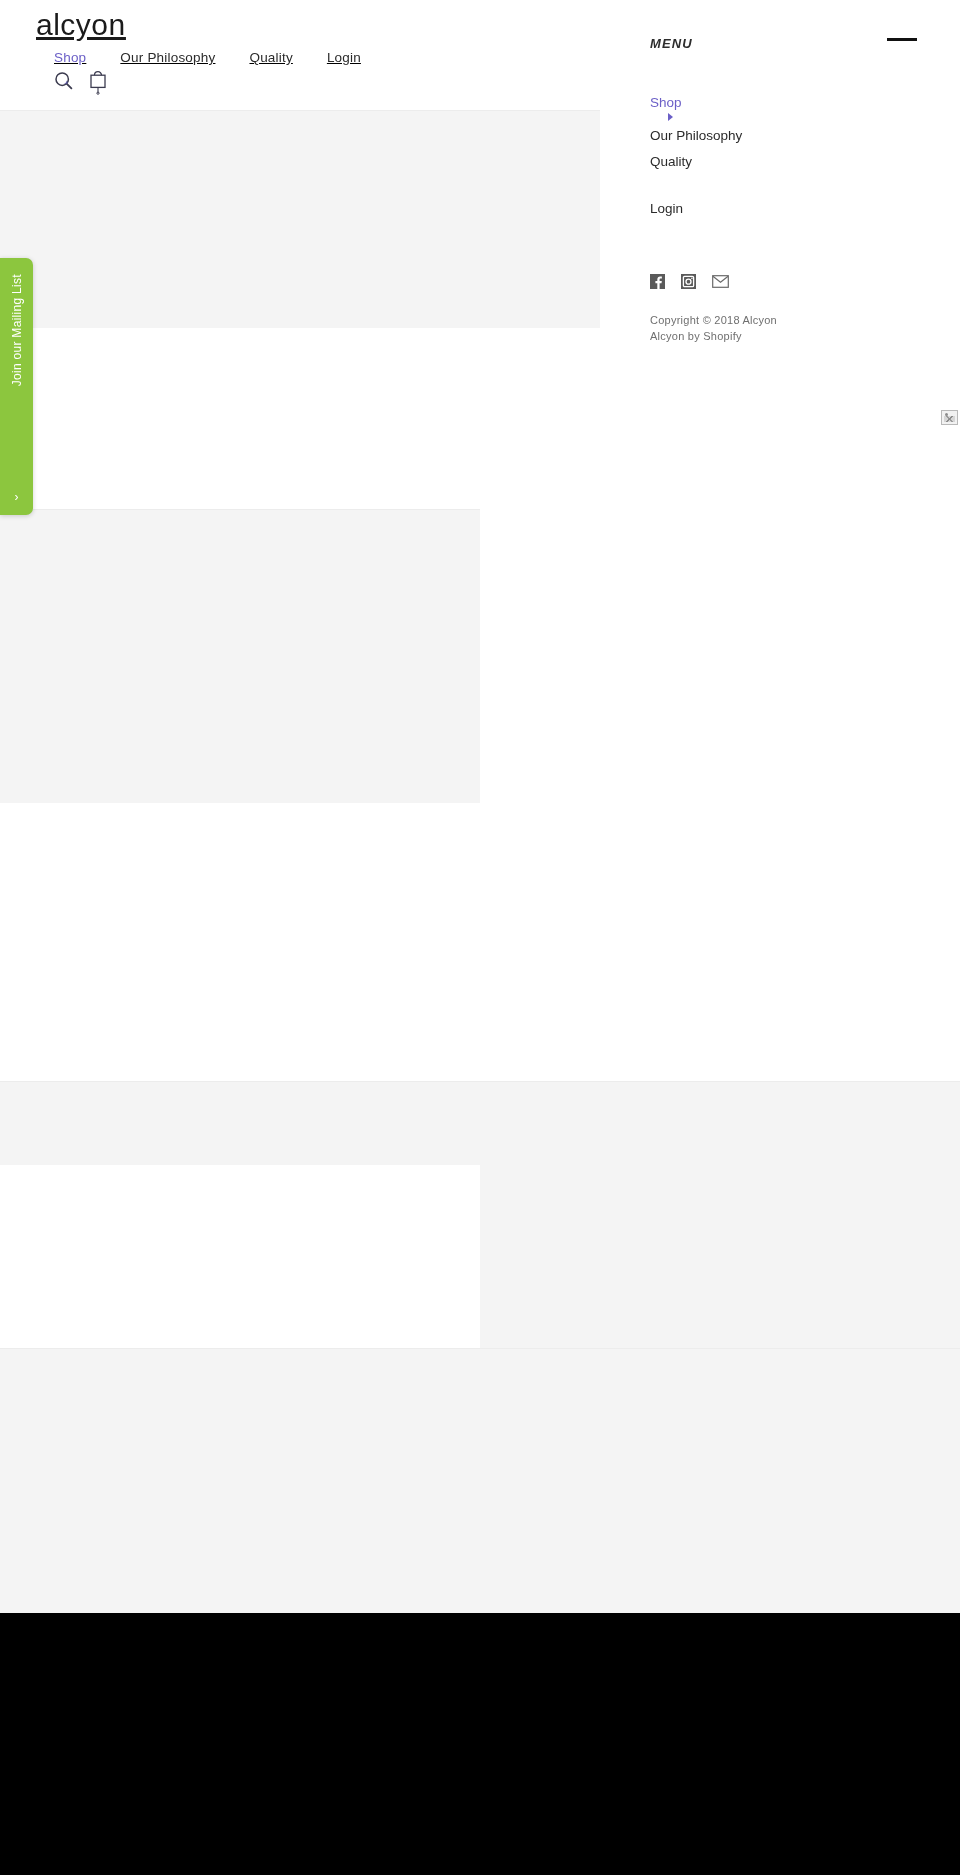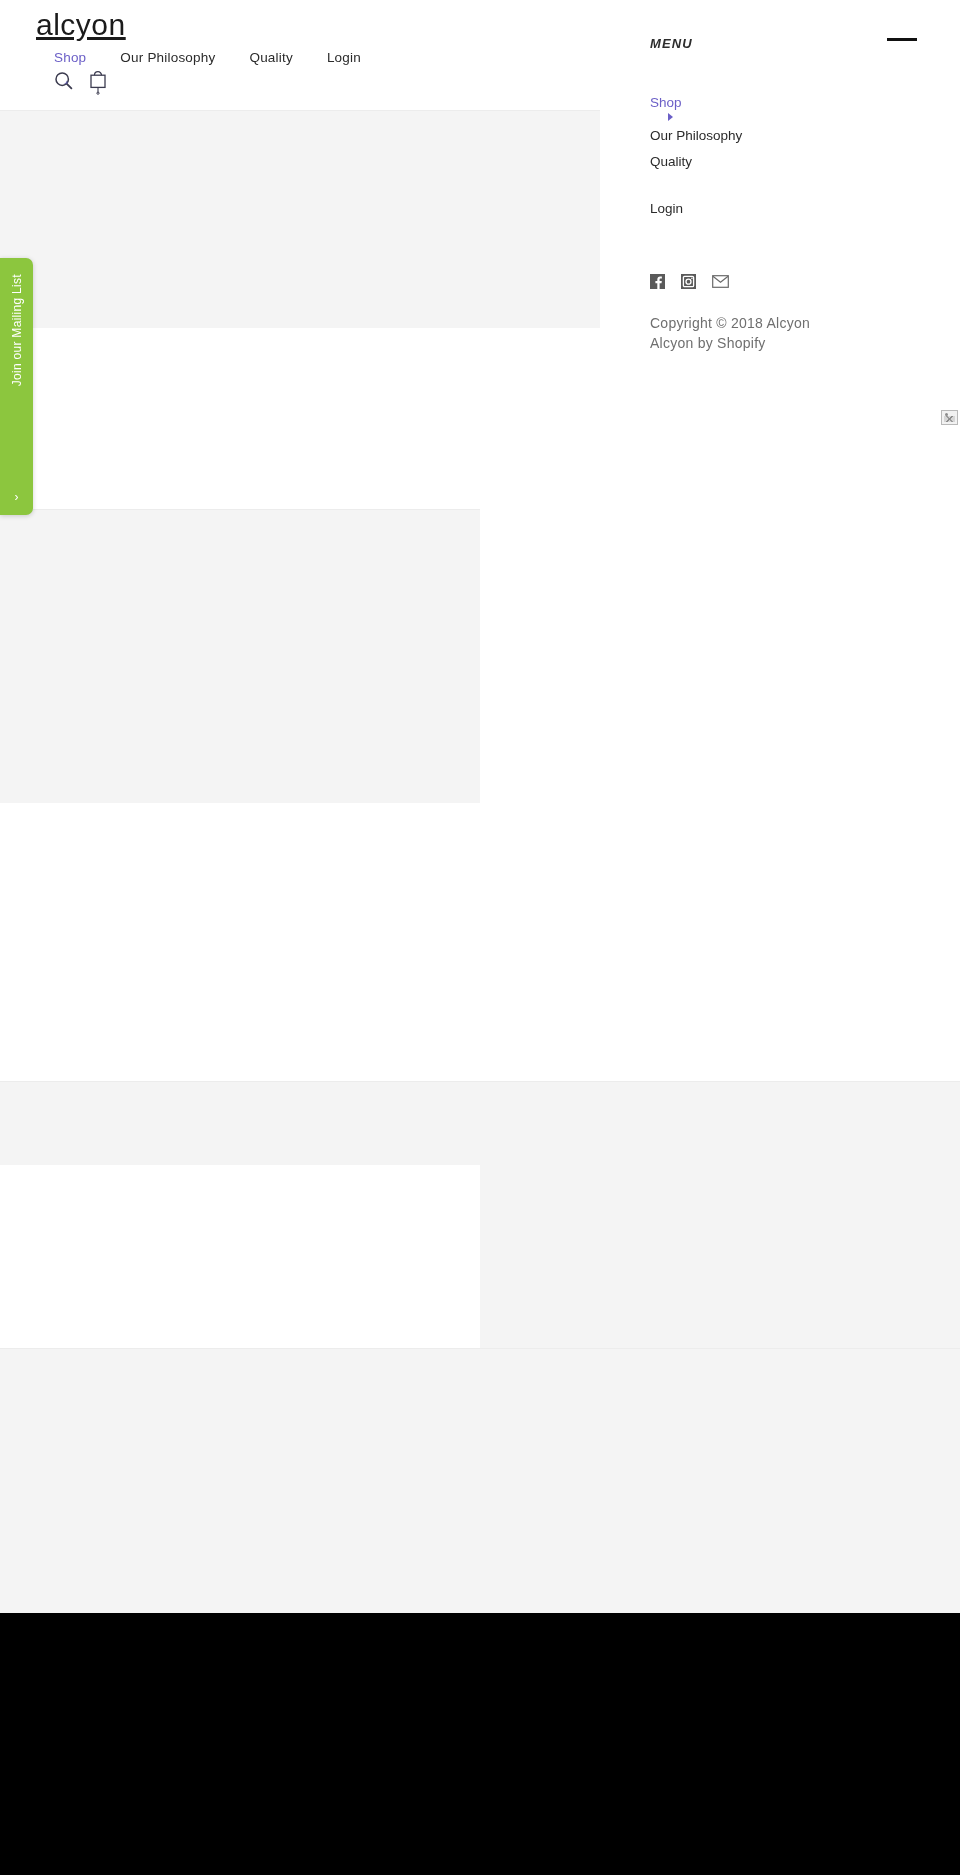--- a/index.html
+++ b/index.html
@@ -49,20 +49,21 @@
   #bi-top { left: 941px; top: 1px; }
   #bi-mid { left: 941px; top: 410px; }
 
   
   .site-header {
     position: absolute;
     left: 0; top: 0;
     width: 620px;
     padding: 10px 0 0 36px;
     z-index: 30;
+    text-decoration: underline;
   }
   .logo {
     font-family: "Liberation Sans", sans-serif;
     font-size: 30px;
     font-weight: 300;
     letter-spacing: 0.5px;
     color: #1b1b1b;
     line-height: 1;
     margin: 0 0 10px 0;
     display: block;
@@ -150,21 +151,21 @@
   .social-row {
     display: flex;
     gap: 16px;
     align-items: center;
     margin-top: 54px;
   }
   .social-row a { line-height: 0; display: block; }
 
   .legal {
     margin-top: 24px;
-    font-size: 14px;
+    font-size: 11px;
     color: #6f6f6f;
     line-height: 1.45;
     letter-spacing: 0.25px;
   }
 
   
   .mailing-tab {
     position: absolute;
     left: 0;
     top: 258px;

